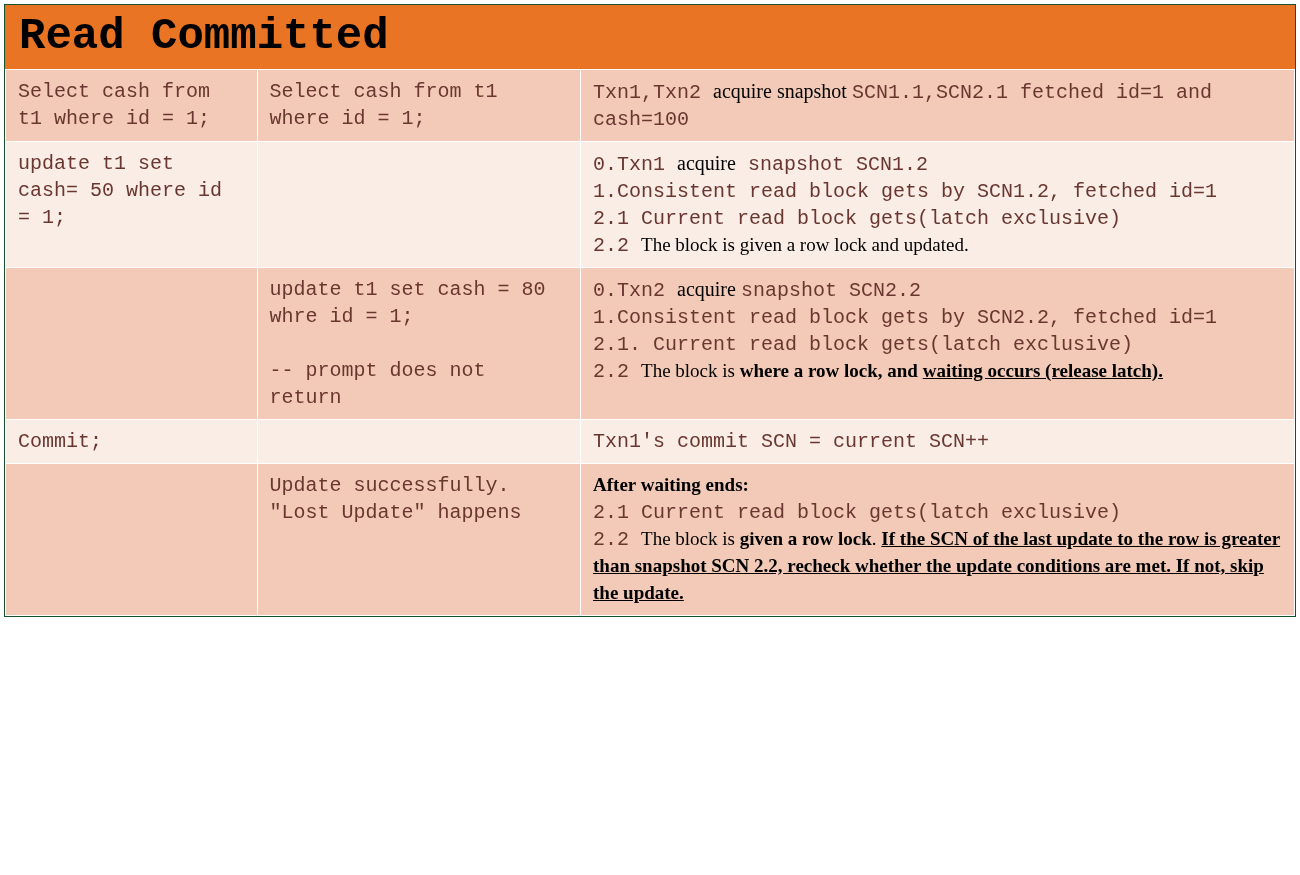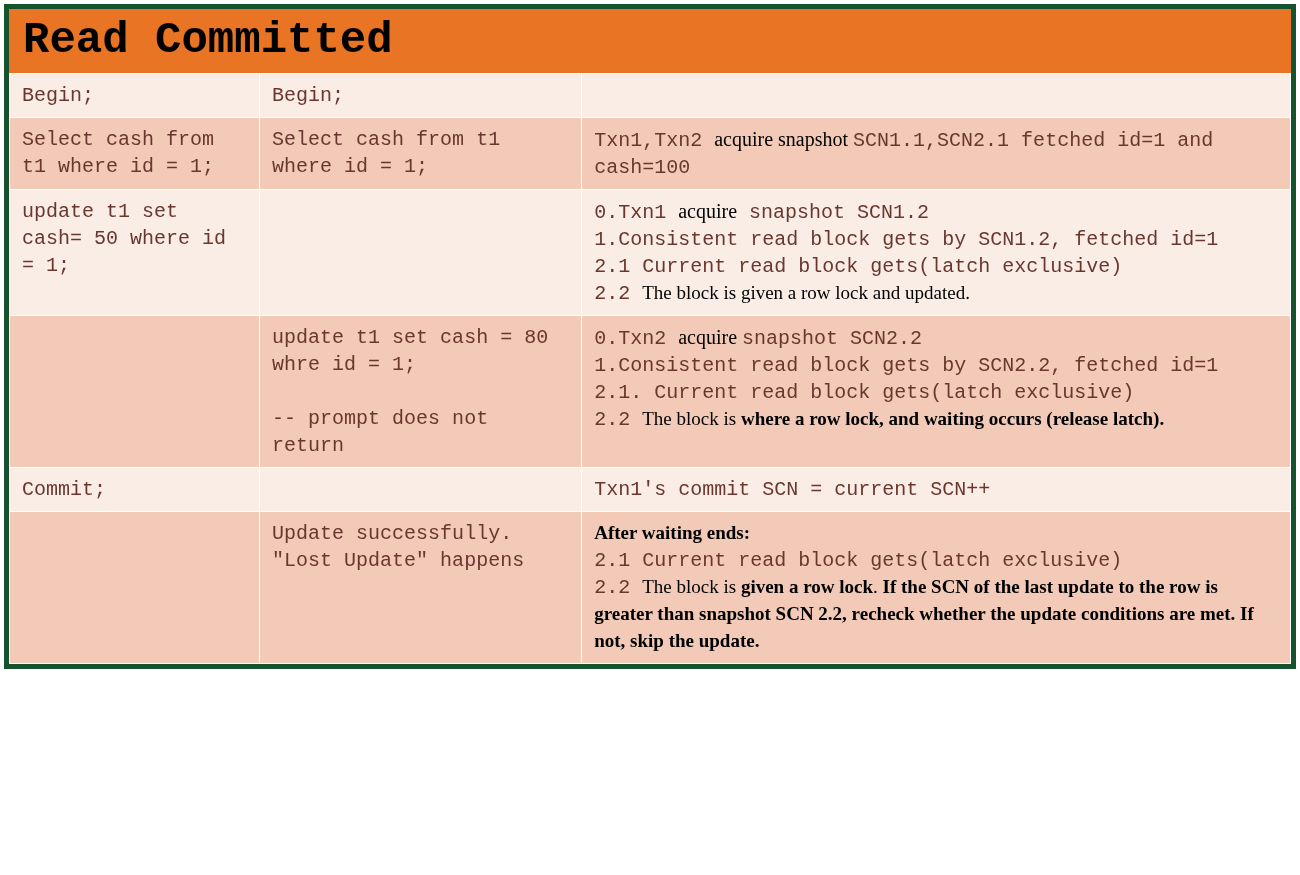--- a/index.html
+++ b/index.html
@@ -3,21 +3,21 @@
 <meta charset="utf-8">
 <style>
   body {
     margin: 0;
     padding: 0;
     font-family: Georgia, 'Times New Roman', serif;
     background: #fff;
     width: 1300px;
   }
   .wrap {
-    border: 5px solid #14532d;
+    border: 1px solid #14532d;
     margin: 4px;
   }
   .header {
     background: #e87424;
     padding: 6px 14px 8px 14px;
   }
   .title {
     font-family: 'Courier New', monospace;
     font-weight: bold;
     font-size: 44px;
@@ -44,40 +44,35 @@
     color: #69372f;
     line-height: 1.35;
   }
   tr.dark td { background: #f2cab7; }
   tr.light td { background: #faede6; }
   .col1 { width: 300px; }
   .col2 { width: 330px; }
   .col3 { width: auto; }
   .sans { font-family: Georgia, 'Times New Roman', serif; color: #000; }
   .bold { font-weight: bold; }
-  .red { color: #d40000; font-weight: bold; }
+  .red { color: #d40000; font-weight: bold; text-decoration: underline; }
   .serif-blk { font-family: Georgia, 'Times New Roman', serif; color: #000; font-size: 19px; }
 </style>
 </head>
 <body>
 
 <div class="wrap">
   <div class="header">
     <div class="title">Read Committed</div>
   </div>
 
   <table class="main">
 
     <tbody>
 
-    <tr class="light">
-      <td>Begin;</td>
-      <td>Begin;</td>
-      <td></td>
-    </tr>
 
     <tr class="dark">
       <td>Select cash from t1 where id = 1;</td>
       <td>Select cash from t1 where id = 1;</td>
       <td>
         <span>Txn1,Txn2 </span><span class="sans">acquire snapshot </span><span>SCN1.1,SCN2.1 fetched id=1 and cash=100</span>
       </td>
     </tr>
 
     <tr class="light">

